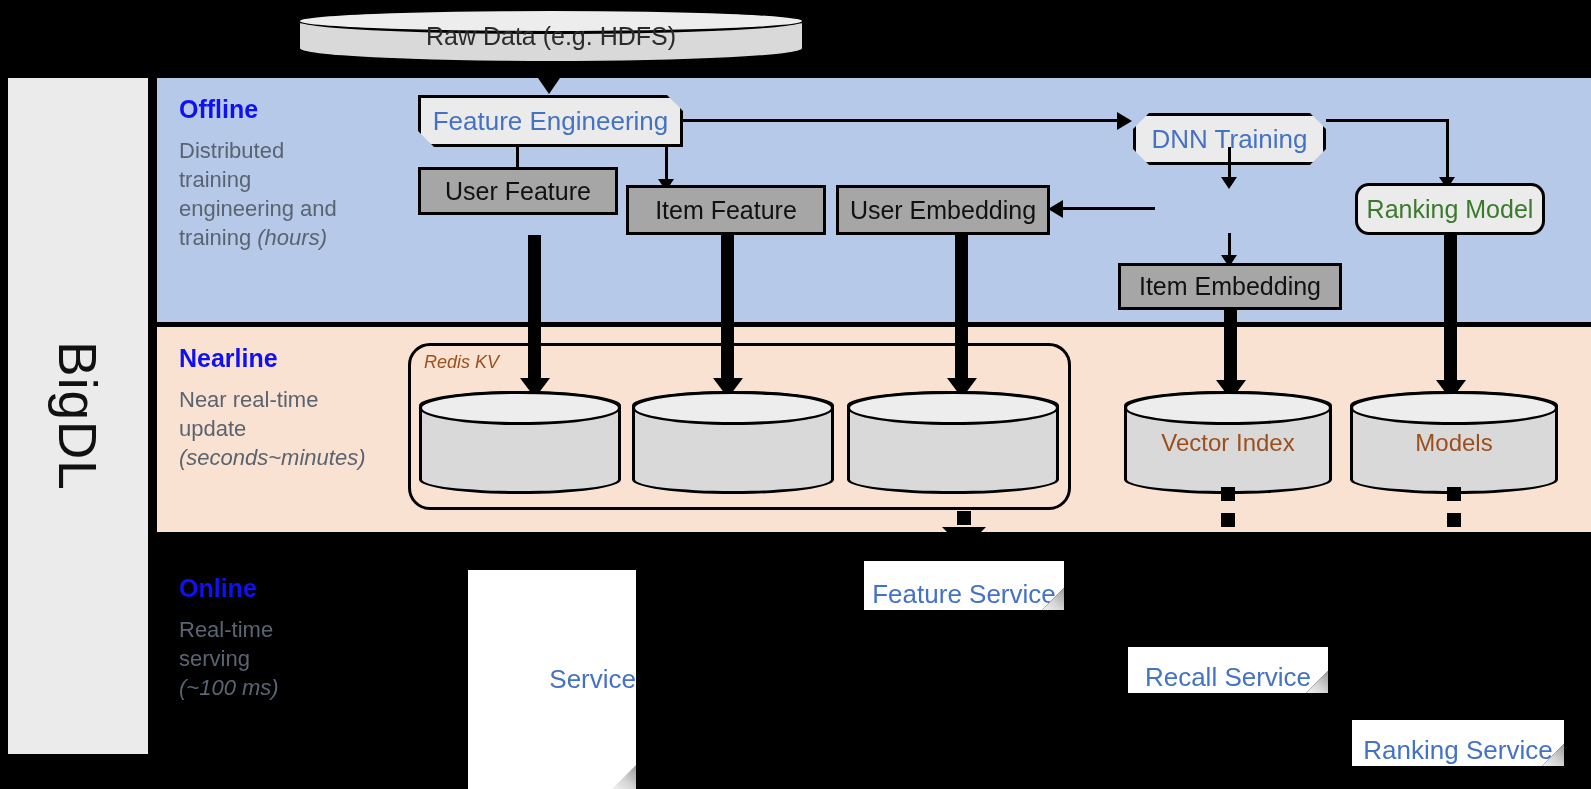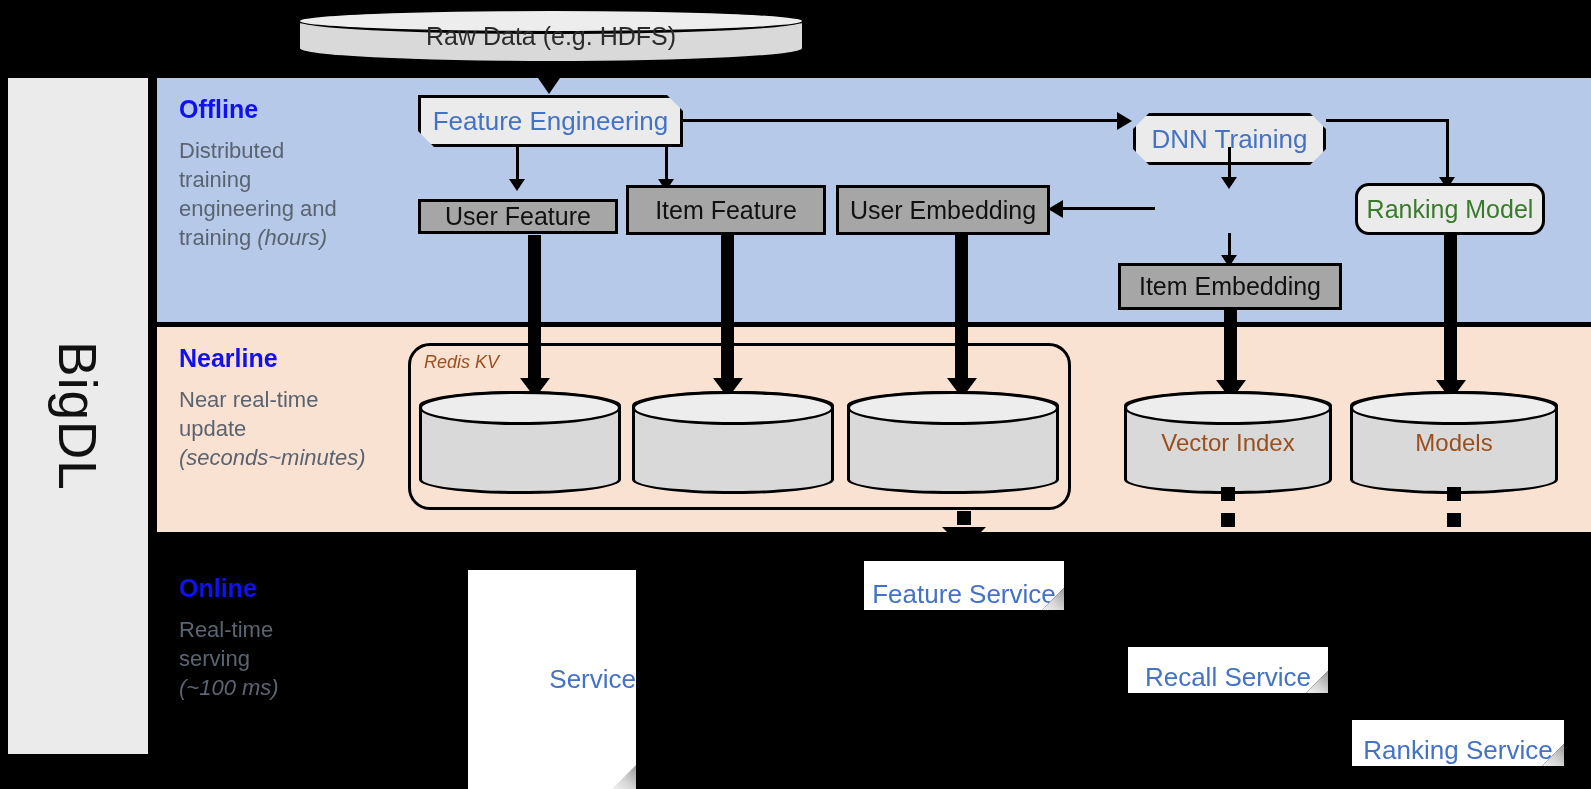--- a/index.html
+++ b/index.html
@@ -216,21 +216,21 @@
   <div class="vline" style="left:665px;top:147px;width:3px;height:36px;"></div>
   <div class="arrowdown sm" style="left:658px;top:179px;"></div>
 
   <div class="vline" style="left:1228px;top:147px;width:3px;height:34px;"></div>
   <div class="arrowdown sm" style="left:1221px;top:177px;"></div>
 
   <div class="hline" style="left:1326px;top:119px;width:123px;height:3px;"></div>
   <div class="vline" style="left:1446px;top:119px;width:3px;height:62px;"></div>
   <div class="arrowdown sm" style="left:1439px;top:177px;"></div>
 
-  <div class="graybox" style="left:418px;top:199px;width:200px;height:35px;">
+  <div class="graybox" style="left:418px;top:167px;width:200px;height:48px;">
     <span>User Feature</span>
   </div>
   <div class="graybox" style="left:626px;top:185px;width:200px;height:50px;">
     <span>Item Feature</span>
   </div>
   <div class="graybox" style="left:836px;top:185px;width:214px;height:50px;">
     <span>User Embedding</span>
   </div>
 
   <div class="roundbox" style="left:1355px;top:183px;width:190px;height:52px;">

